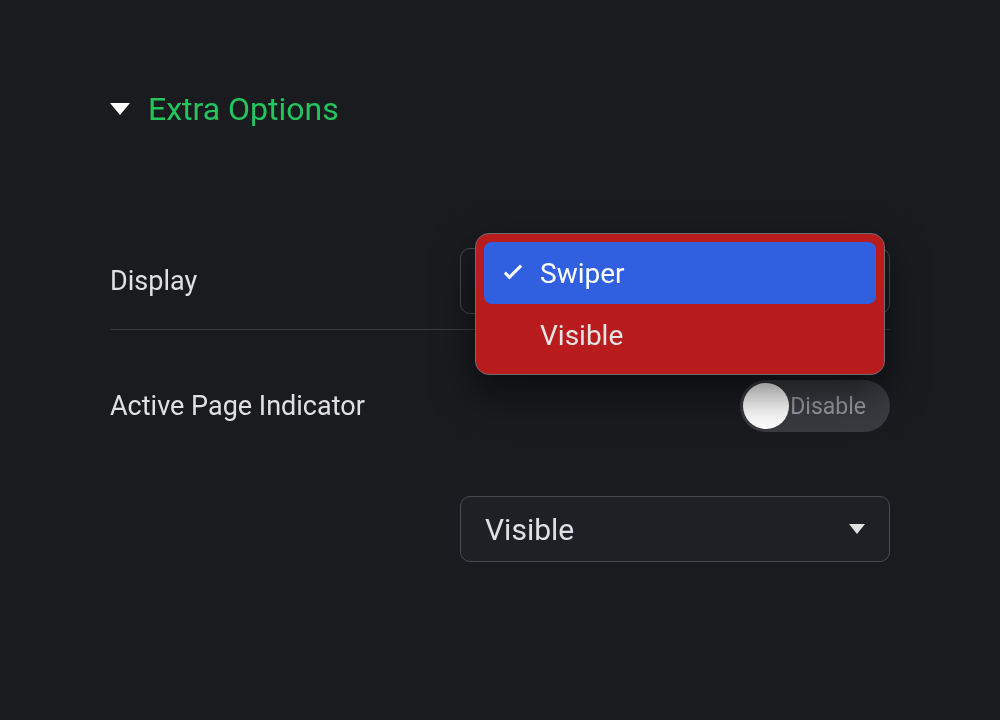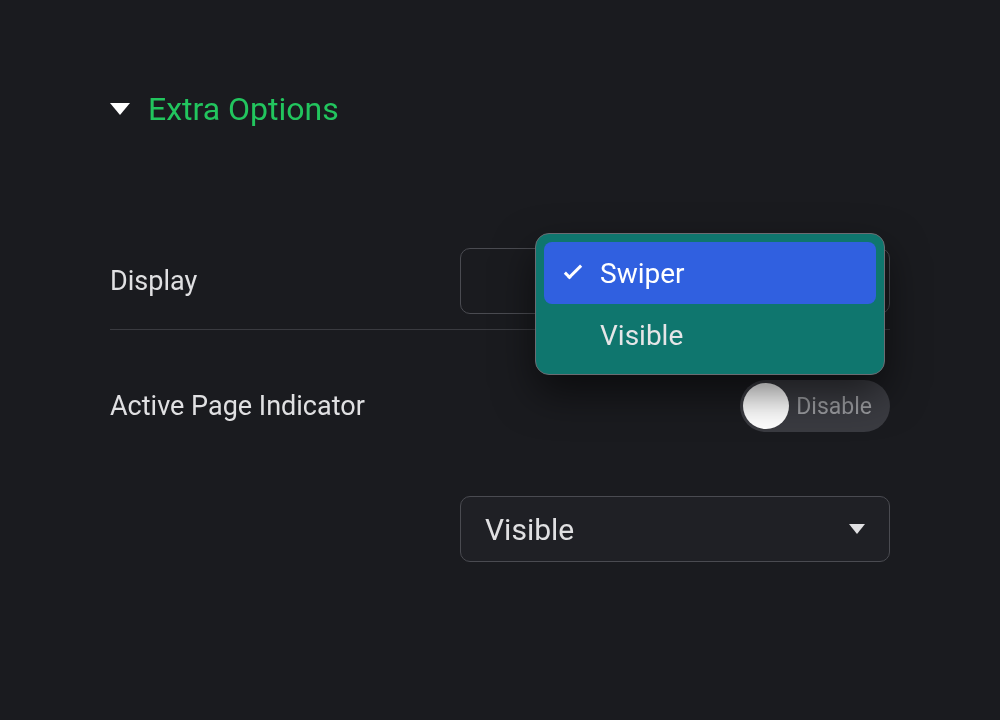--- a/index.html
+++ b/index.html
@@ -85,22 +85,22 @@
       width: 0;
       height: 0;
       border-left: 8px solid transparent;
       border-right: 8px solid transparent;
       border-top: 10px solid #e0e0e2;
     }
     .dropdown-popup {
       position: absolute;
       top: -10px;
       right: 5px;
-      width: 350px;
-      background: #0f766e;
+      width: 410px;
+      background: #b91c1c;
       border: 1.5px solid #6b6c72;
       border-radius: 14px;
       padding: 8px;
       box-shadow: 0 18px 40px rgba(0,0,0,0.55);
       z-index: 100;
     }
     .dropdown-option {
       height: 62px;
       border-radius: 8px;
       display: flex;
@@ -144,21 +144,21 @@
     .toggle-knob {
       width: 46px;
       height: 46px;
       background: #ffffff;
       border-radius: 50%;
       position: absolute;
       left: 3px;
     }
     .toggle-label {
       position: absolute;
-      right: 18px;
+      right: 24px;
       font-size: 23px;
       color: #9a9b9f;
     }
     #row-display { position: relative; }
     .display-row-container { position: relative; height: 76px; }
   </style>
 </head>
 <body>
 
 <div class="panel">

